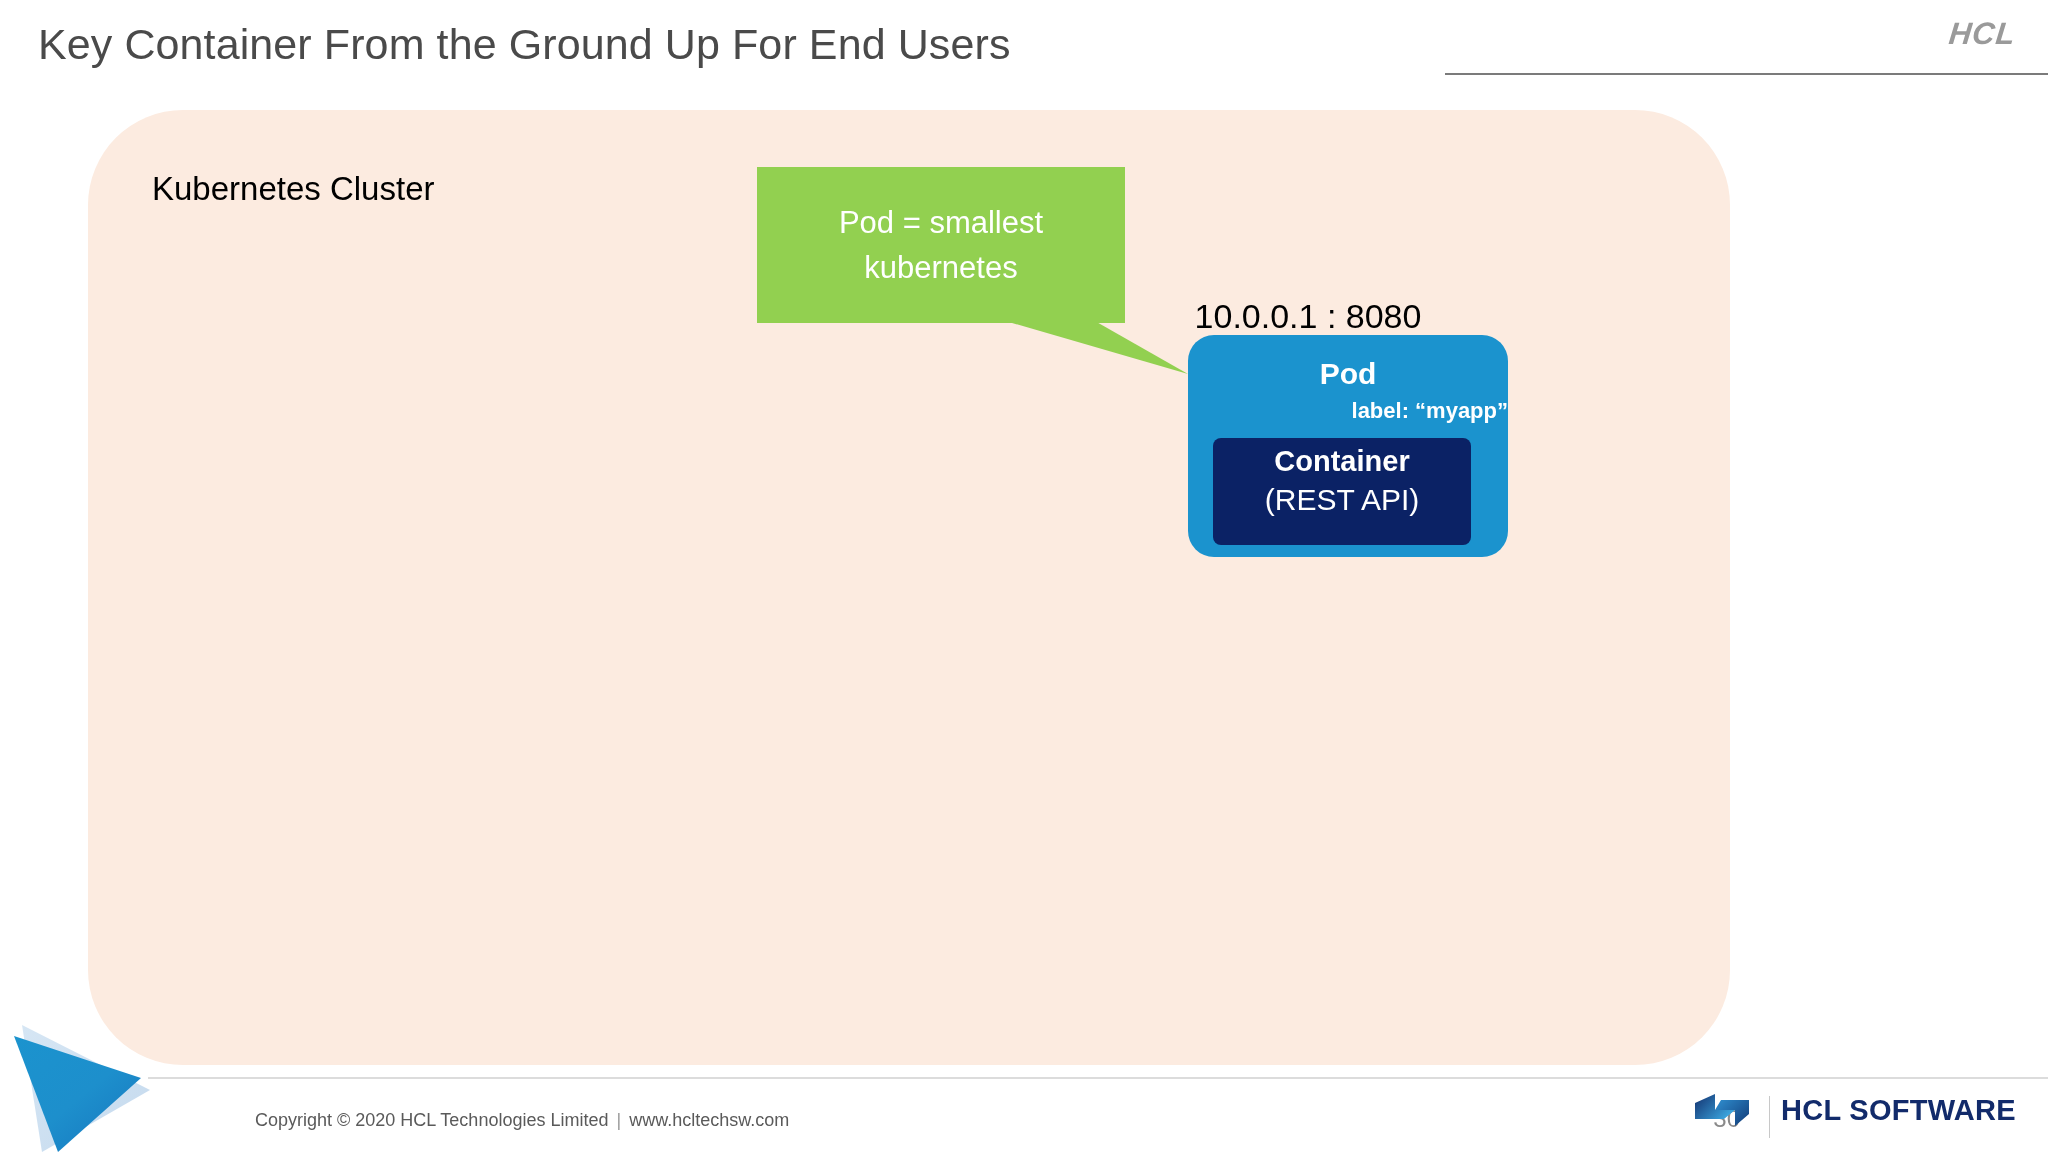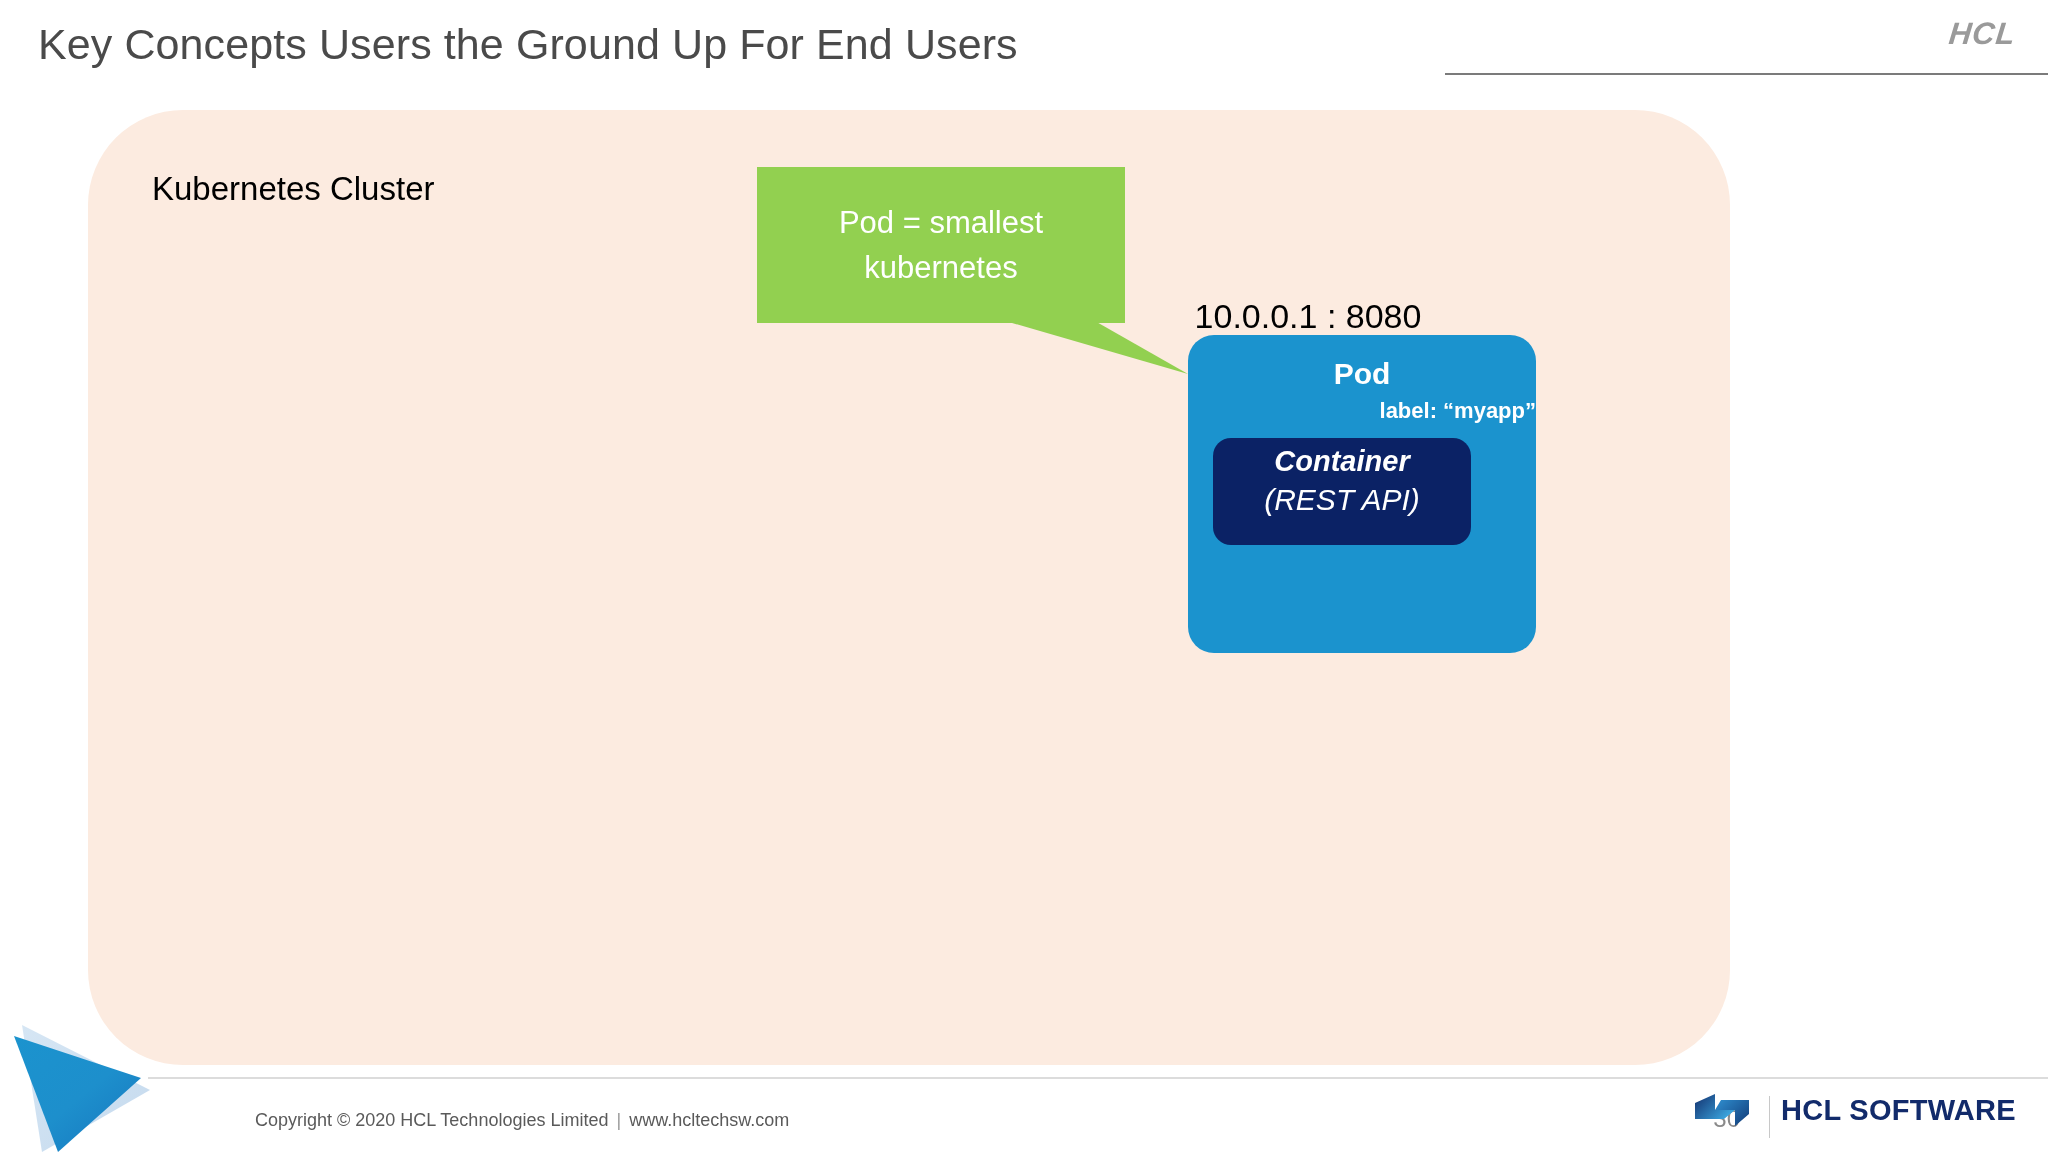--- a/index.html
+++ b/index.html
@@ -105,24 +105,23 @@
     text-align: center;
     font-size: 34px;
     color: #000000;
     white-space: nowrap;
   }
   .pod-box {
     position: absolute;
     left: 1188px;
     top: 335px;
     width: 320px;
-    height: 318px;
+    height: 222px;
     background: #1b93ce;
     border-radius: 26px;
-    padding-left: 28px;
   }
   .pod-title {
     position: absolute;
     left: 0;
     top: 22px;
     width: 100%;
     text-align: center;
     color: #ffffff;
     font-size: 30px;
     font-weight: 700;
@@ -137,22 +136,21 @@
     font-size: 22px;
     font-weight: 700;
   }
   .container-box {
     position: absolute;
     left: 25px;
     top: 103px;
     width: 258px;
     height: 107px;
     background: #0b2265;
-    border-radius: 18px;
-    font-style: italic;
+    border-radius: 8px;
   }
   .container-title {
     position: absolute;
     left: 0;
     top: 7px;
     width: 100%;
     text-align: center;
     color: #ffffff;
     font-size: 29px;
     font-weight: 700;
@@ -226,21 +224,21 @@
     font-size: 29px;
     font-weight: 700;
     color: #122b6b;
     letter-spacing: 0.3px;
     white-space: nowrap;
   }
 </style>
 </head>
 <body>
 
-<div class="slide-title">Key Concepts Users the Ground Up For End Users</div>
+<div class="slide-title">Key Container From the Ground Up For End Users</div>
 
 <div class="hcl-mark">HCL</div>
 <div class="header-rule"></div>
 
 <div class="cluster-panel"></div>
 <div class="cluster-label">Kubernetes Cluster</div>
 
 <svg class="callout-tail" viewBox="0 0 270 90" width="270" height="90">
   <polygon points="10,6 135,8 258,78" fill="#92d050"></polygon>
 </svg>

